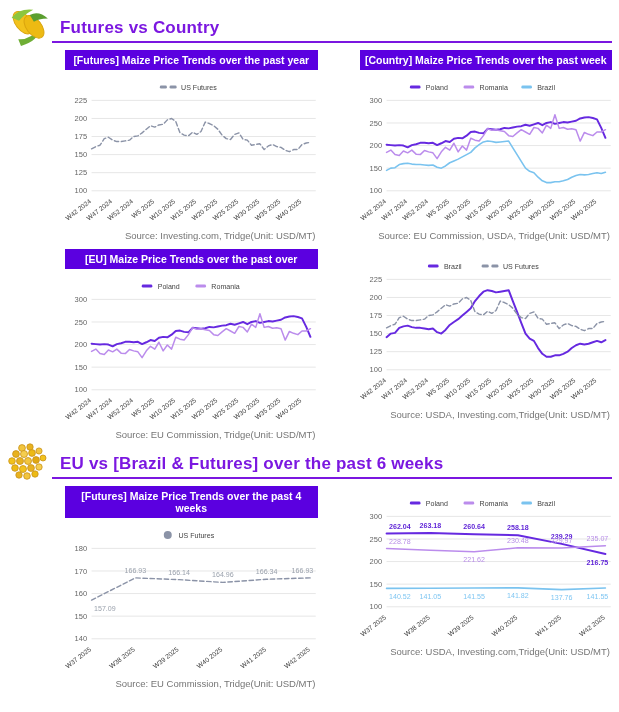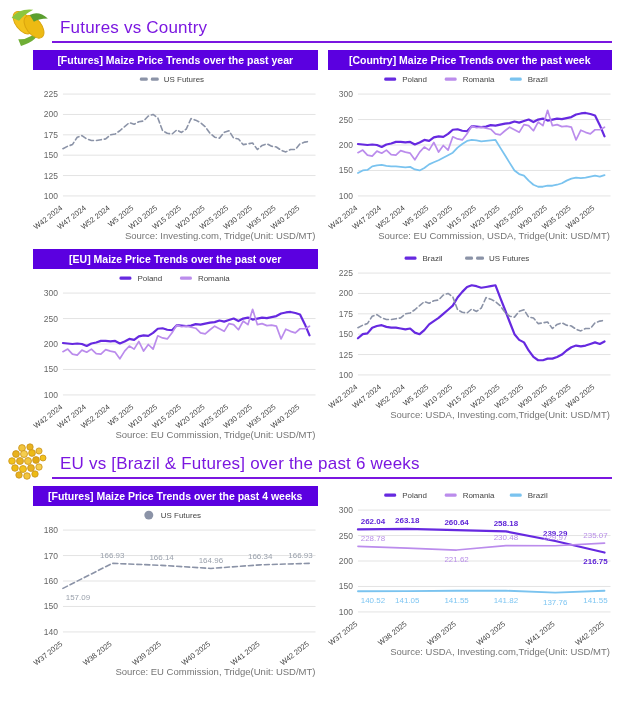--- a/index.html
+++ b/index.html
@@ -5,23 +5,23 @@
   html,body{margin:0;padding:0;}
   body{
     width:619px;height:712px;overflow:hidden;background:#ffffff;
     font-family:"Liberation Sans",sans-serif;
   }
   .page{padding-top:5px;}
   .section{padding:0 7px 0 0;}
   .sec-head{display:flex;align-items:flex-end;height:38px;margin-left:2px;}
   .sec-icon{width:50px;height:42px;flex:0 0 auto;margin-bottom:-4px;}
   .sec-title-wrap{flex:1;border-bottom:2px solid #7B17E0;padding:0 0 3px 8px;}
-  .sec-title{font-size:17px;font-weight:normal;color:#7B17E0;letter-spacing:.2px;}
+  .sec-title{font-size:17px;font-weight:bold;color:#7B17E0;letter-spacing:.2px;}
   .charts{display:flex;gap:10px;padding:7px 0 0 33px;}
-  .card{flex:1;min-width:0;}
+  .card{flex:1;min-width:0;margin-left:32px;}
   .card-title{
     background:#5B00E0;color:#ffffff;text-align:center;
     font-size:10.5px;font-weight:bold;padding:4px 2px;line-height:12px;
   }
   svg.chart{display:block;width:100%;height:160px;}
   .source-row{
     display:flex;justify-content:flex-end;
     font-size:9.5px;color:#757575;padding:0 2px;line-height:12px;
   }
 </style>

